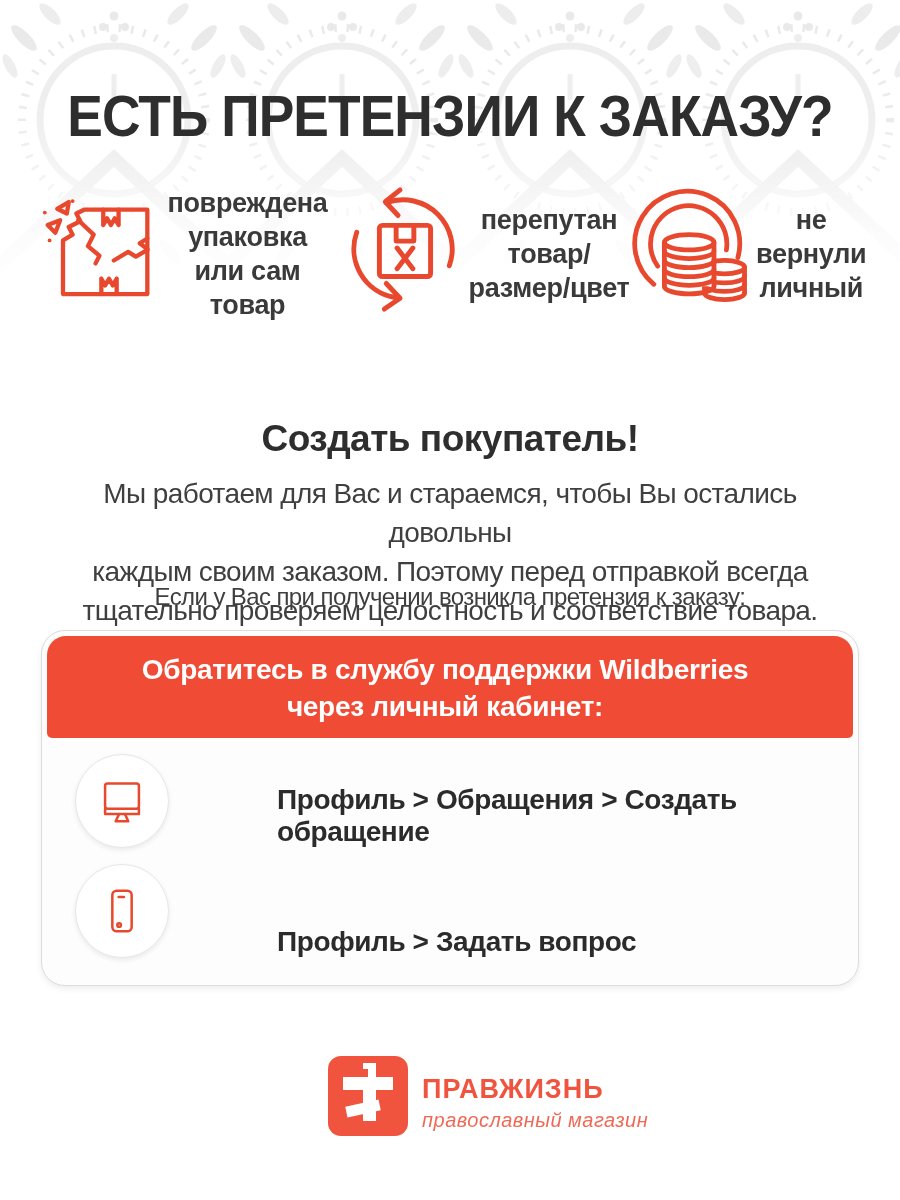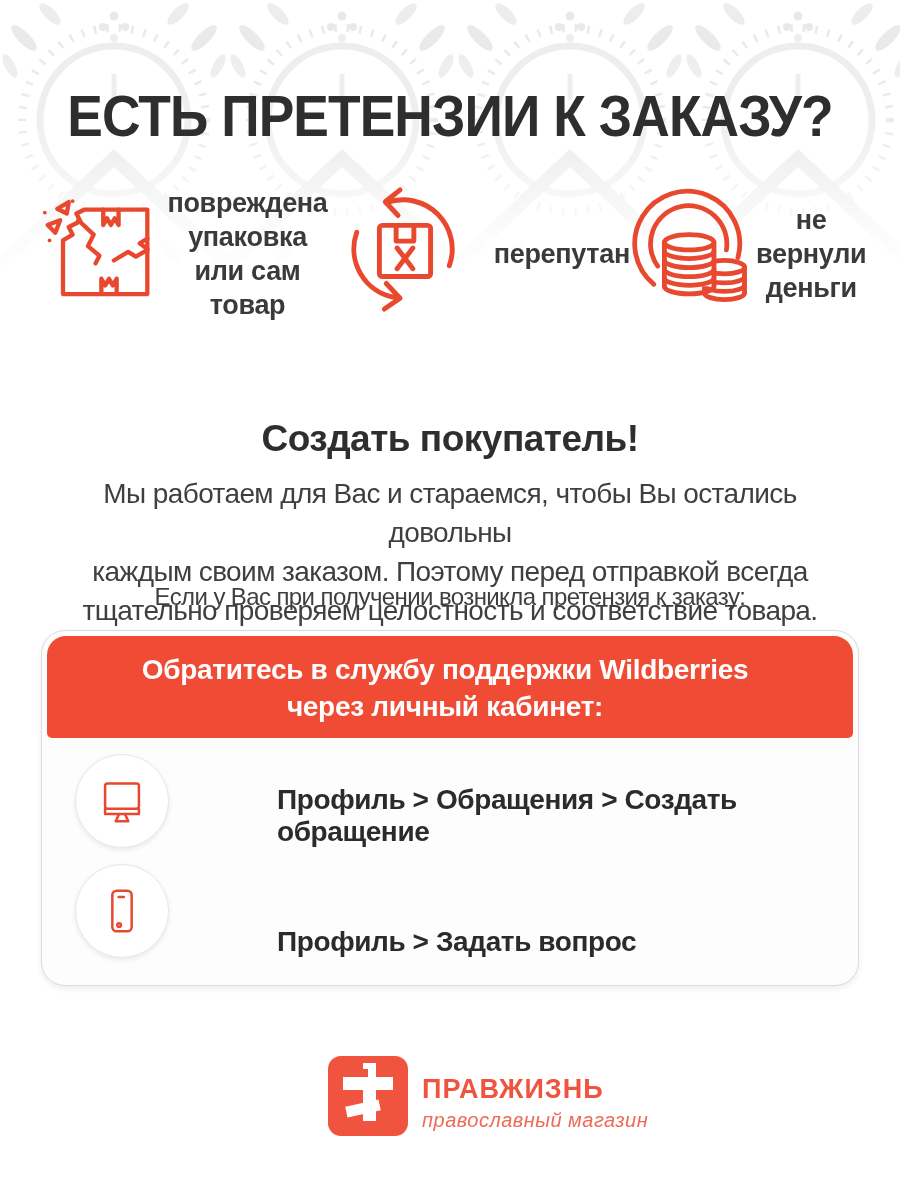--- a/index.html
+++ b/index.html
@@ -144,20 +144,21 @@
             <path d="M61,6 L46,18 L59,32"></path>
             <path d="M17,49 A50,50 0 0 0 55,115"></path>
             <path d="M47,101 L61,116 L45,127"></path>
             <rect x="40" y="42" width="52" height="52" rx="3"></rect>
             <path d="M57,42 V58 H75 V42"></path>
             <path d="M58,65 L74,86 M74,65 L58,86"></path>
           </svg>
         </div>
         <div class="issue-label">
           <div>перепутан</div>
+          <div>товар/размер/цвет</div>
         </div>
       </div>
 
       <div class="issue">
         <div class="issue-iconbox">
           <svg width="126" height="128" viewBox="0 0 132 134" fill="none" stroke="#e8492e" stroke-width="5" stroke-linecap="round" stroke-linejoin="round">
             <path d="M113,76 A55,55 0 1 0 25,104"></path>
             <path d="M101,68 A40,40 0 1 0 29,85"></path>
             <g>
               <ellipse cx="99" cy="86" rx="21" ry="7" fill="#ffffff"></ellipse>
@@ -173,21 +174,21 @@
               <path d="M36,69 a26,8 0 0 0 52,0"></path>
               <path d="M36,78.5 a26,8 0 0 0 52,0"></path>
               <path d="M36,88 a26,8 0 0 0 52,0"></path>
               <path d="M36,97 a26,8 0 0 0 52,0"></path>
               <path d="M36,106 a26,8 0 0 0 52,0"></path>
             </g>
           </svg>
         </div>
         <div class="issue-label">
           <div>не вернули</div>
-          <div>деньги</div>
+          <div>личный</div>
         </div>
       </div>
 
     </div>
 
     <h2 class="greeting">Создать покупатель!</h2>
     <div class="intro-body">
       <div>Мы работаем для Вас и стараемся, чтобы Вы остались довольны</div>
       <div>каждым своим заказом. Поэтому перед отправкой всегда</div>
       <div>тщательно проверяем целостность и соответствие товара.</div>

